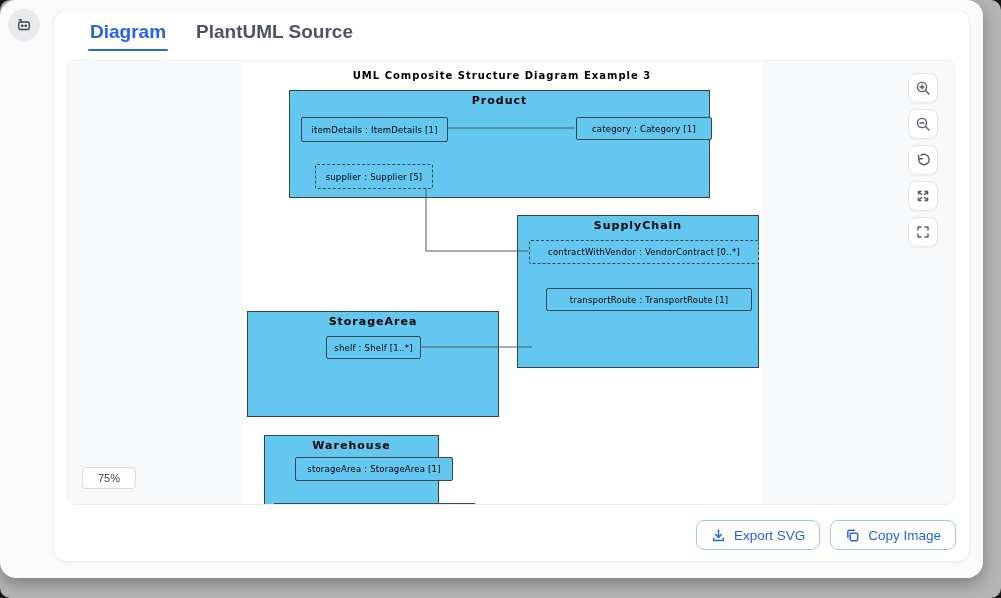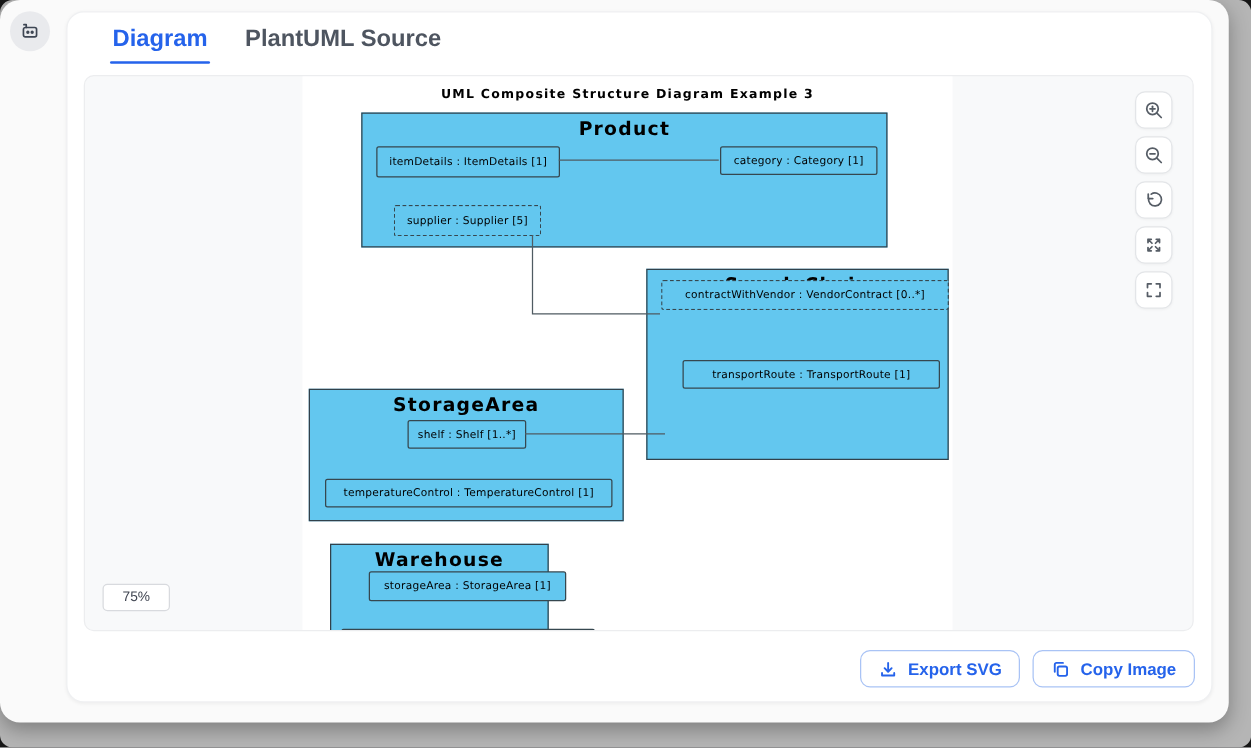--- a/index.html
+++ b/index.html
@@ -22,40 +22,40 @@
                        background:#2563EB; border-radius:2px; }
   
   .canvas { position:absolute; left:13px; top:50px; width:888px; height:445px; background:#F8F9FA;
             border:1px solid #ECEDEF; border-radius:8px; overflow:hidden; }
   .paper { position:absolute; left:174px; top:0; width:520px; height:445px; background:#FFFFFF; }
   .diag-title { position:absolute; left:0; top:9px; width:100%; text-align:center;
                 font-family:"DejaVu Sans",sans-serif; font-size:10px; font-weight:bold; color:#000;
                 letter-spacing:1px; }
   .component { position:absolute; background:#63C7EF; border:1.4px solid #31414B; }
   .comp-title { text-align:center; padding-top:3px; font-family:"DejaVu Sans",sans-serif;
-                font-size:15px; font-weight:bold; color:#000; letter-spacing:1px; }
+                font-size:11px; font-weight:bold; color:#000; letter-spacing:1px; }
   .part { position:absolute; background:#63C7EF; border:1px solid #36474F; border-radius:2px;
           display:flex; align-items:center; justify-content:center; white-space:nowrap;
           font-family:"DejaVu Sans",sans-serif; font-size:8.5px; letter-spacing:.2px; color:#000; }
   .part.dashed { border-style:dashed; }
   .connectors { position:absolute; left:0; top:0; pointer-events:none; }
   .zoom-badge { position:absolute; left:14px; top:406px; width:54px; height:22px; background:#FFFFFF;
                 border:1px solid #D8DADE; border-radius:4px; display:flex; align-items:center;
                 justify-content:center; font-size:11px; color:#3F4450; }
   
   .zoom-controls { position:absolute; left:854px; top:63px; display:flex; flex-direction:column; gap:6px; }
   .zbtn { width:30px; height:30px; background:#FFFFFF; border:1px solid #E3E5E8; border-radius:8px;
           display:flex; align-items:center; justify-content:center; cursor:pointer;
           box-shadow:0 1px 2px rgba(0,0,0,.04); }
   .zbtn svg { stroke:#565D66; fill:none; stroke-width:1.4; stroke-linecap:round; stroke-linejoin:round; }
   
   .footer { position:absolute; right:13px; bottom:11px; display:flex; gap:10px; }
   .fbtn { height:30px; background:#FFFFFF; border:1px solid #A9C3F5; border-radius:8px; display:flex;
           align-items:center; gap:8px; padding:0 14px; cursor:pointer; color:#2563EB;
-          font-size:13.5px; font-weight:700; }
+          font-size:13.5px; font-weight:400; }
   .fbtn svg { stroke:#2563EB; fill:none; stroke-width:1.6; stroke-linecap:round; stroke-linejoin:round; }
 </style>
 </head>
 <body>
 
 <div class="page-bg"></div>
 
 <div class="window">
 
   <div class="robot-btn">
@@ -75,34 +75,33 @@
     </div>
 
     <div class="canvas">
       <div class="paper">
 
         <div class="diag-title">UML Composite Structure Diagram Example 3</div>
 
         <div class="component" style="left:47px; top:29px; width:421px; height:108px;">
           <div class="comp-title">Product</div>
           <div class="part" style="left:11px; top:26px; width:147px; height:25px;">itemDetails : ItemDetails [1]</div>
-          <div class="part" style="left:286px; top:26px; width:126px; height:23px;">category : Category [1]</div>
+          <div class="part" style="left:286px; top:26px; width:136px; height:23px;">category : Category [1]</div>
           <div class="part dashed" style="left:25px; top:73px; width:118px; height:25px;">supplier : Supplier [5]</div>
         </div>
 
         <div class="component" style="left:275px; top:154px; width:242px; height:153px;">
           <div class="comp-title">SupplyChain</div>
-          <div class="part dashed" style="left:11px; top:8px; width:230px; height:24px;">contractWithVendor : VendorContract [0..*]</div>
+          <div class="part dashed" style="left:11px; top:24px; width:230px; height:24px;">contractWithVendor : VendorContract [0..*]</div>
           <div class="part" style="left:28px; top:72px; width:206px; height:23px;">transportRoute : TransportRoute [1]</div>
         </div>
 
         <div class="component" style="left:5px; top:250px; width:252px; height:106px;">
           <div class="comp-title">StorageArea</div>
           <div class="part" style="left:78px; top:24px; width:95px; height:23px;">shelf : Shelf [1..*]</div>
-          <div class="part" style="left:12px; top:71px; width:230px; height:23px;">temperatureControl : TemperatureControl [1]</div>
         </div>
 
         <div class="component" style="left:22px; top:374px; width:175px; height:90px;">
           <div class="comp-title">Warehouse</div>
           <div class="part" style="left:30px; top:21px; width:158px; height:24px;">storageArea : StorageArea [1]</div>
           <div class="part" style="left:8px; top:67px; width:203px; height:22px;"></div>
         </div>
 
         <svg class="connectors" width="520" height="445" viewBox="0 0 520 445" style="stroke:#4F5B62; stroke-width:1; fill:none;">
           <polyline points="205,67 333,67"></polyline>

